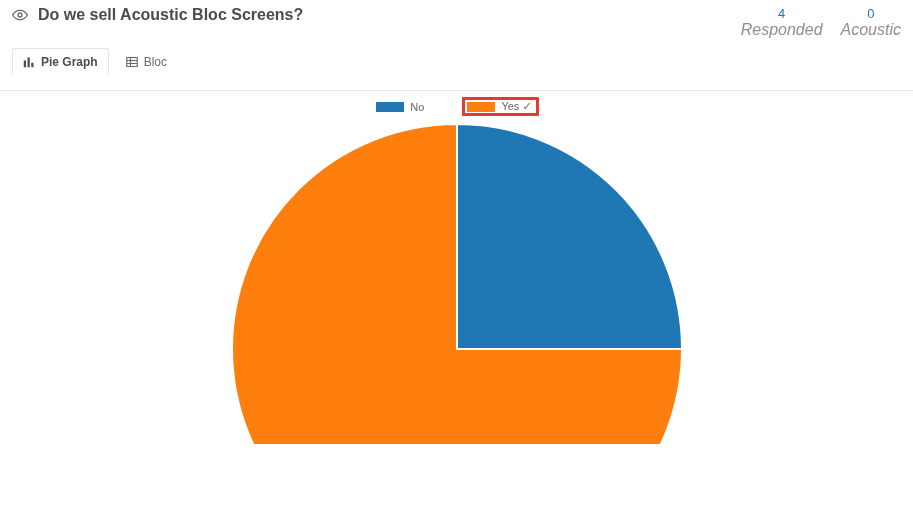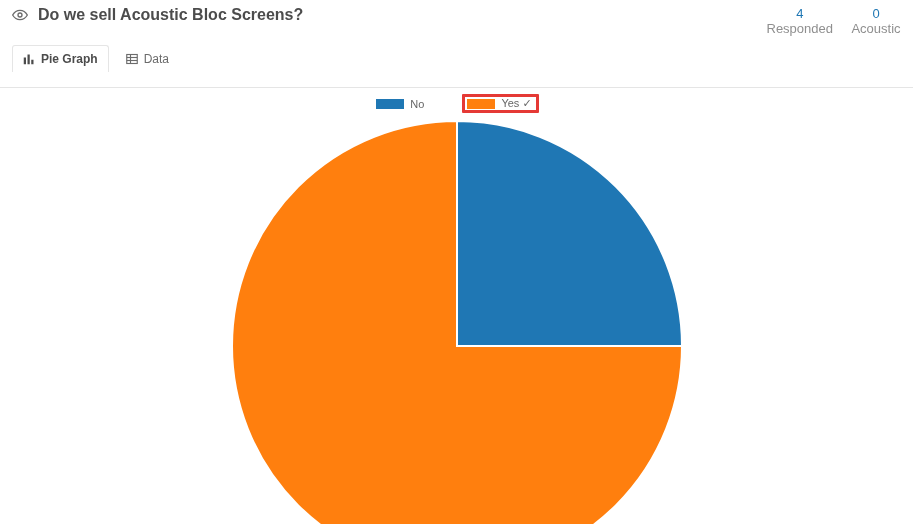--- a/index.html
+++ b/index.html
@@ -5,21 +5,21 @@
   * { box-sizing: border-box; }
   html, body {
     margin: 0; padding: 0;
     font-family: -apple-system, BlinkMacSystemFont, "Segoe UI", Helvetica, Arial, sans-serif;
     font-size: 13px;
     color: #4c4c4c;
     background: #fff;
   }
   .page {
     width: 913px;
-    height: 524px;
+    height: 444px;
     position: relative;
     overflow: hidden;
   }
   .header {
     display: flex;
     align-items: flex-start;
     padding: 6px 12px 0 12px;
   }
   .title-wrap {
     display: flex;
@@ -45,22 +45,23 @@
   .stat {
     display: flex; flex-direction: column; align-items: center;
     min-width: 50px;
   }
   .stat-num {
     font-size: 13px;
     color: #1f77b4;
   }
   .stat.zero .stat-num { color: #1f77b4; }
   .stat-label {
-    font-size: 13px;
+    font-size: 16px;
     color: #8f8f8f;
+    font-style: italic;
   }
   .tabs {
     display: flex;
     gap: 6px;
     padding: 8px 12px 16px 12px;
     border-bottom: 1px solid #e5e5e5;
   }
   .tab {
     display: inline-flex;
     align-items: center;
@@ -161,21 +162,21 @@
     </div>
     <div class="tab">
       <span class="tab-icon">
         <svg viewBox="0 0 16 16" width="12" height="12" fill="none" stroke="currentColor" stroke-width="1.5">
           <rect x="1" y="2" width="14" height="12"></rect>
           <line x1="1" y1="6" x2="15" y2="6"></line>
           <line x1="1" y1="10" x2="15" y2="10"></line>
           <line x1="6" y1="2" x2="6" y2="14"></line>
         </svg>
       </span>
-      <span>Data</span>
+      <span>Bloc</span>
     </div>
   </div>
 
   <div class="chart-area">
     <div class="legend">
       <span class="legend-item">
         <span class="swatch" style="background:#1f77b4"></span>
         <span>No</span>
       </span>
       <span class="legend-item highlight-box">

